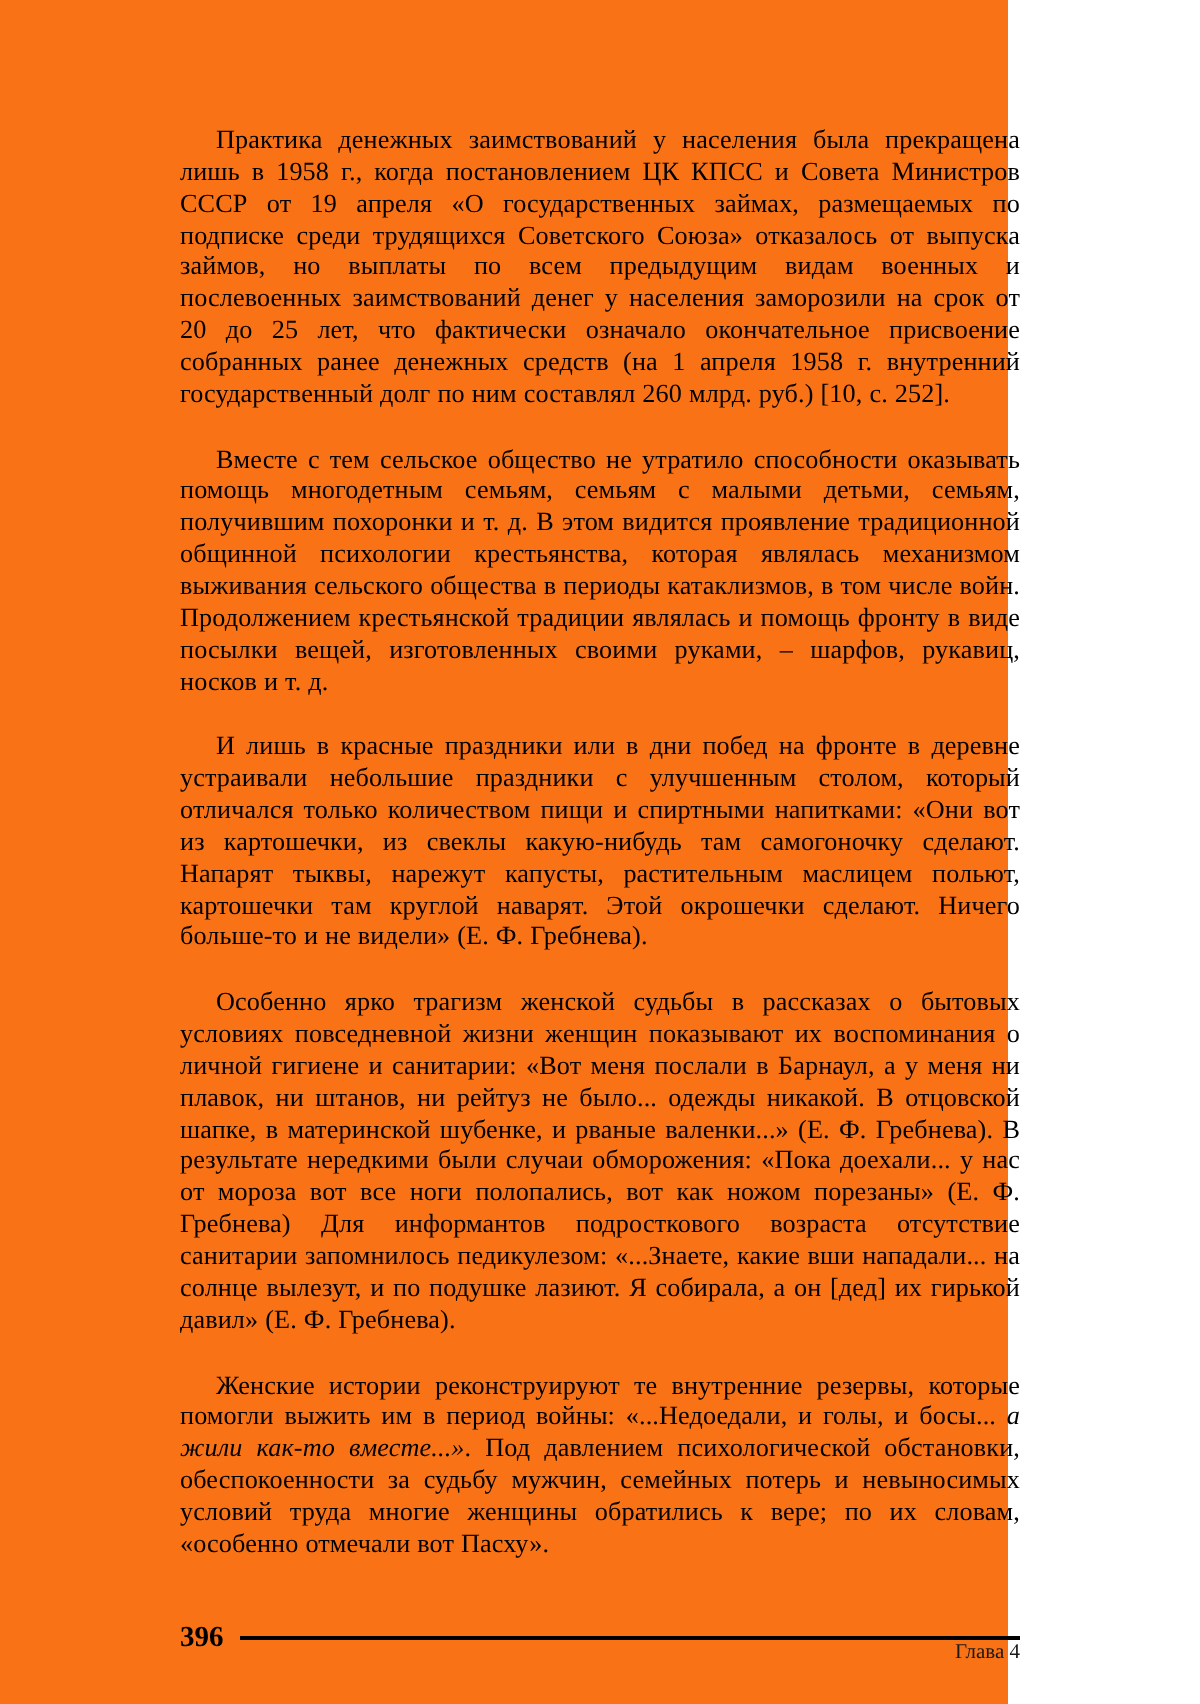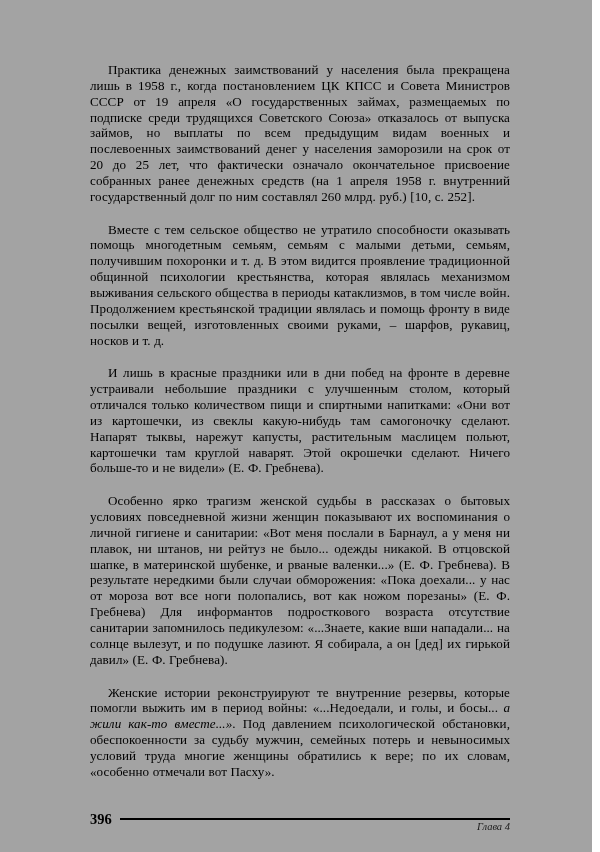--- a/index.html
+++ b/index.html
@@ -14,23 +14,23 @@
     position: relative;
     overflow: hidden;
     font-family: "Liberation Serif", "DejaVu Serif", serif;
     color: #000000;
   }
 
   .page {
     position: absolute;
     left: 0;
     top: 0;
-    width: 592px;
+    width: 504px;
     height: 852px;
-    background: #a3a3a3;
+    background: #f97316;
   }
 
   .text-block {
     position: absolute;
     left: 90px;
     top: 62px;
     width: 420px;
   }
 
   p.para {
@@ -78,21 +78,20 @@
     font-weight: bold;
     font-size: 14.5px;
     line-height: 18px;
     color: #000000;
   }
   .chapter-label {
     position: absolute;
     right: 0;
     top: 10px;
     font-family: "Liberation Serif", "DejaVu Serif", serif;
-    font-style: italic;
     font-size: 10.5px;
     line-height: 13px;
     color: #1a1a1a;
   }
 </style>
 </head>
 <body>
 
 <div class="page">
 

